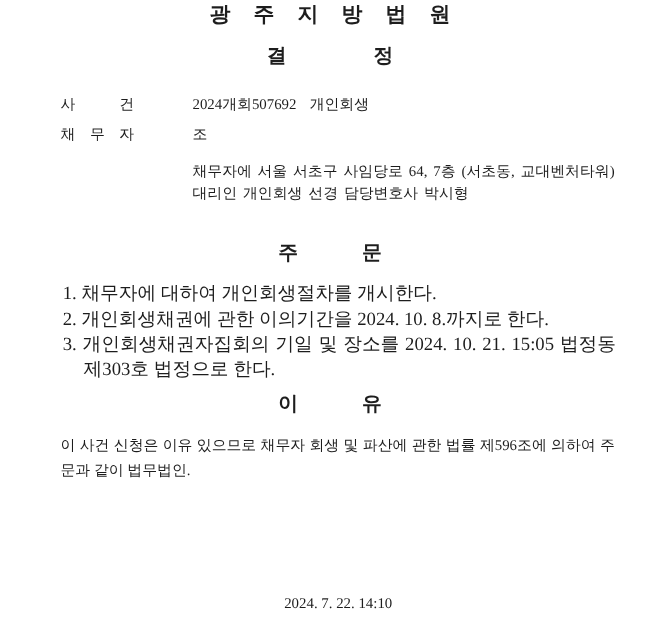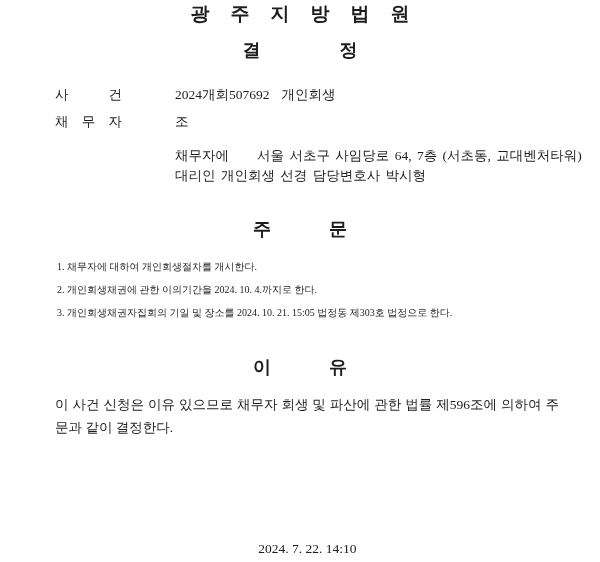--- a/index.html
+++ b/index.html
@@ -50,29 +50,29 @@
   
   .service-block {
     position:absolute;
     left:175px;
     top:146px;
     font-size:13.5px;
     line-height:19.5px;
     word-spacing:2px;
     white-space:nowrap;
   }
-  .service-address { margin-left:28px; }
+  .service-address { margin-left:5px; }
 
   
   .order-items {
     position:absolute;
     left:57px;
     top:255px;
     width:503px;
-    font-size:10px;
+    font-size:17px;
     line-height:23px;
   }
   .order-item {
     text-align:justify;
     padding-left:19px;
     text-indent:-19px;
   }
 
   
   .reasons-paragraph {
@@ -141,26 +141,26 @@
     <div>대리인 개인회생 선경 담당변호사 박시형</div>
   </div>
 
   <div class="center-heading order-heading">
       <span>주</span>
       <span>문</span>
     </div>
 
   <div class="order-items">
     <div class="order-item">1. 채무자에 대하여 개인회생절차를 개시한다.</div>
-    <div class="order-item">2. 개인회생채권에 관한 이의기간을 2024. 10. 4.까지로 한다.</div>
+    <div class="order-item">2. 개인회생채권에 관한 이의기간을 2024. 10. 8.까지로 한다.</div>
     <div class="order-item">3. 개인회생채권자집회의 기일 및 장소를 2024. 10. 21. 15:05 법정동 제303호 법정으로 한다.</div>
   </div>
 
   <div class="center-heading reasons-heading">
       <span>이</span>
       <span>유</span>
     </div>
 
-  <div class="reasons-paragraph">이 사건 신청은 이유 있으므로 채무자 회생 및 파산에 관한 법률 제596조에 의하여 주문과 같이 결정한다.</div>
+  <div class="reasons-paragraph">이 사건 신청은 이유 있으므로 채무자 회생 및 파산에 관한 법률 제596조에 의하여 주문과 같이 법무법인.</div>
 
   <div class="decision-datetime">2024. 7. 22. 14:10</div>
 
 </div>
 
 </body></html>

